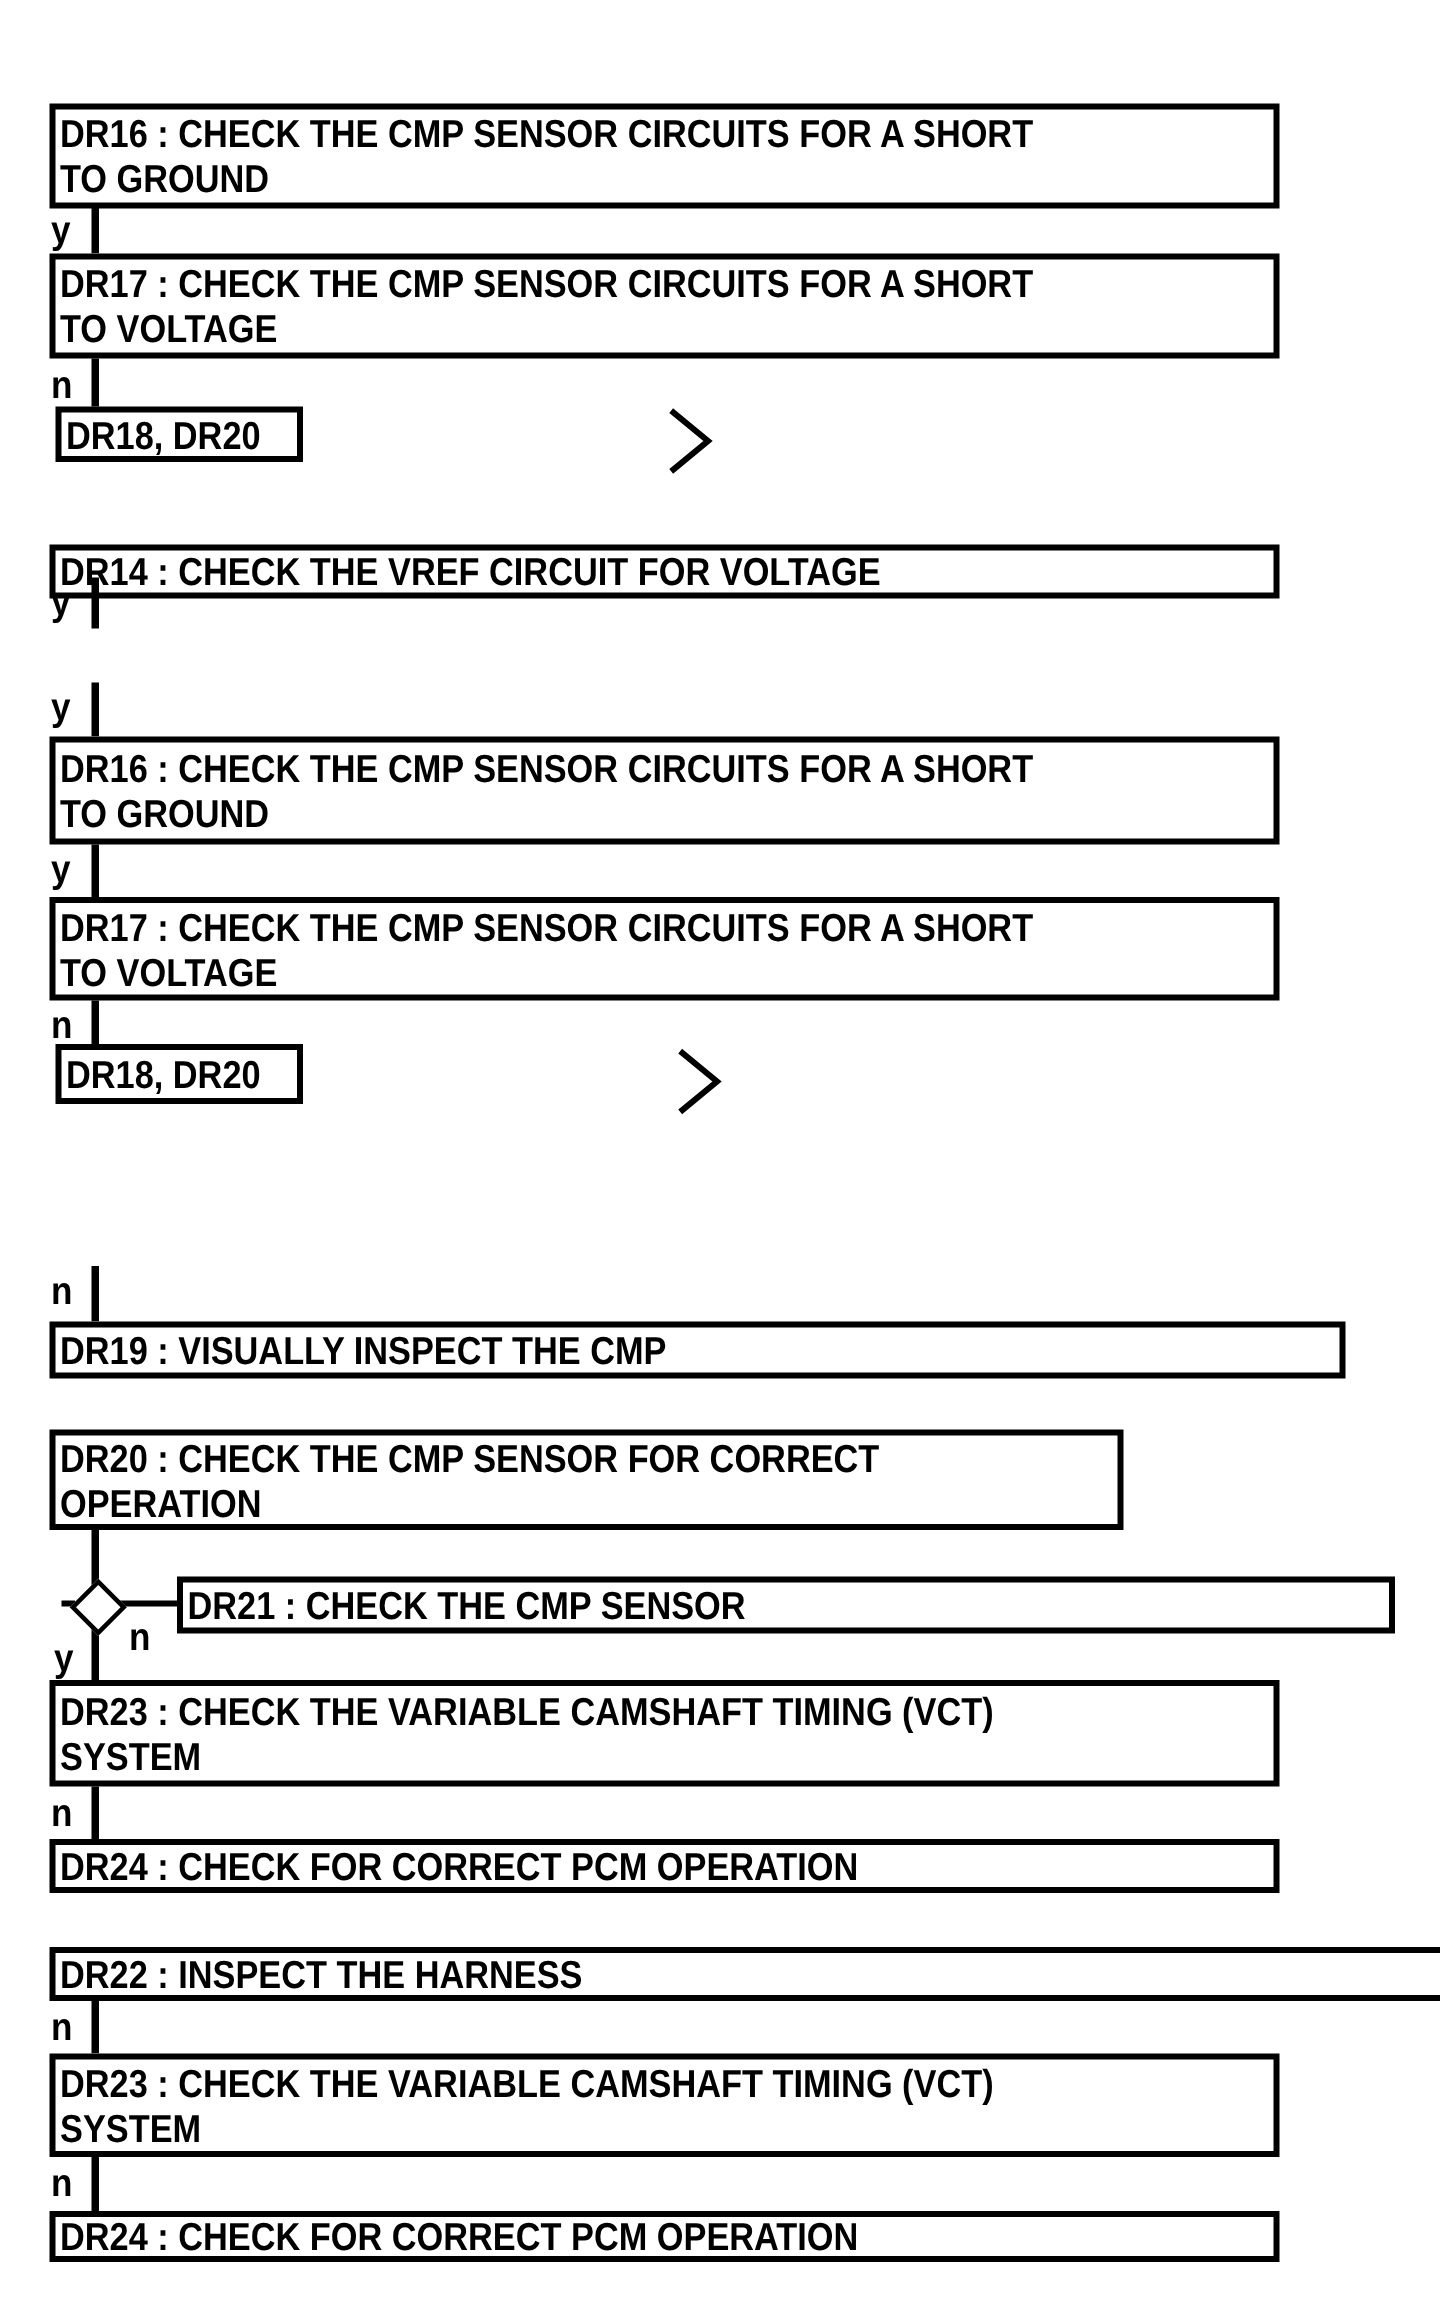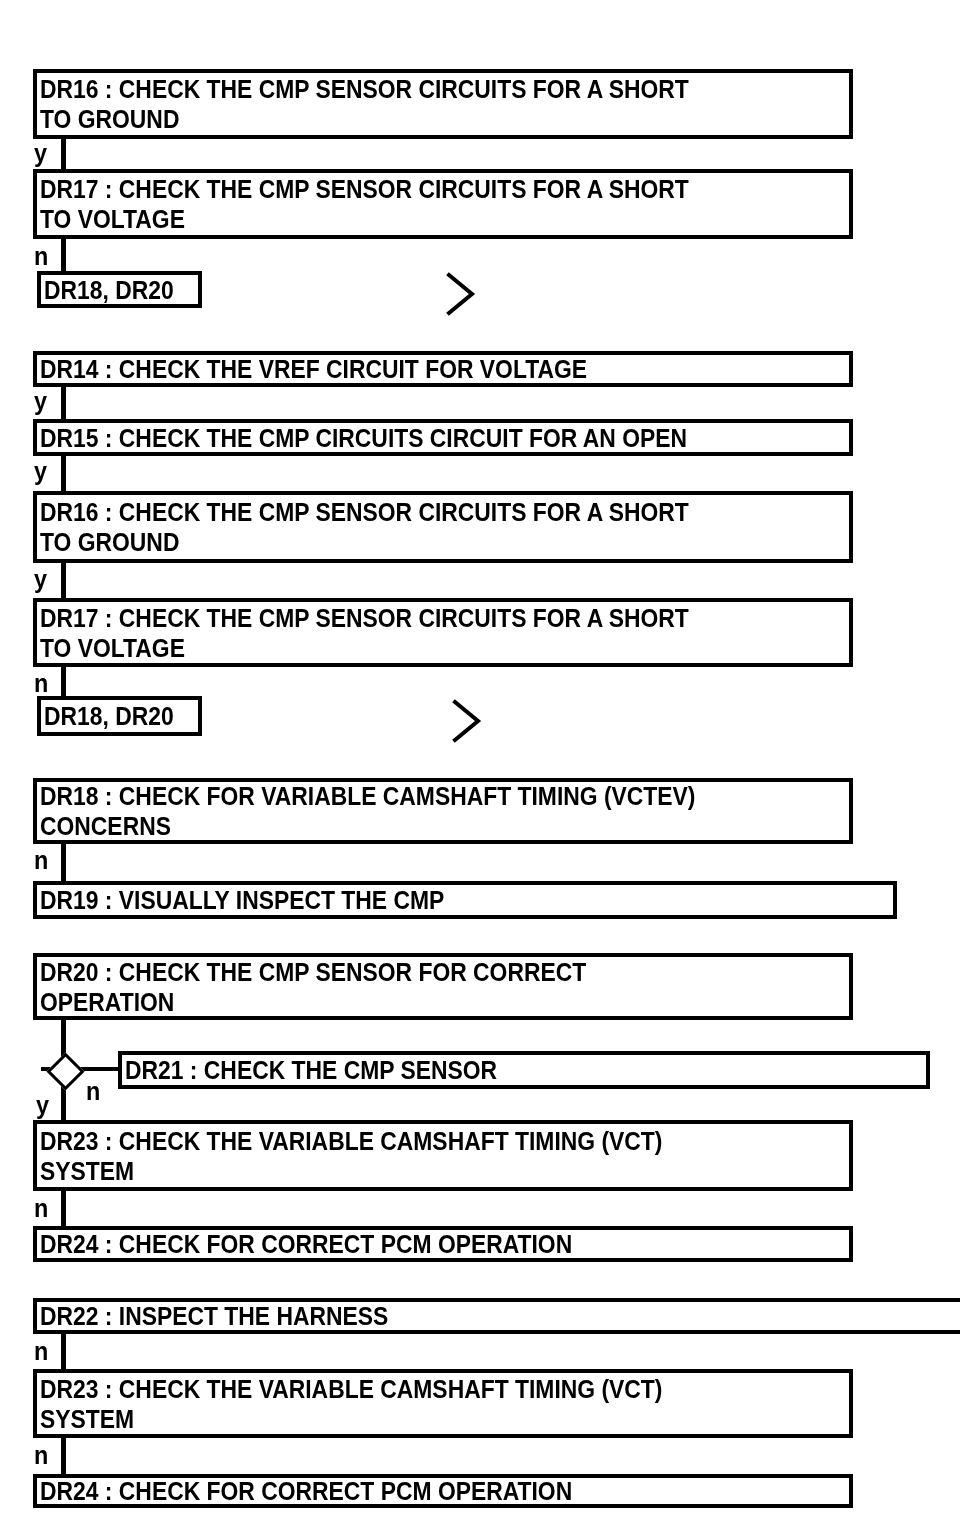--- a/index.html
+++ b/index.html
@@ -72,29 +72,26 @@
   <div class="branch" style="left:34px;top:197px">n</div>
 
   <div class="box" style="left:37px;top:225px;width:165px;height:37px">
     <div class="ln">DR18, DR20</div>
   </div>
 
   <svg class="chevron" style="left:446px;top:224px" width="32" height="48" viewBox="0 0 32 48">
     <polyline points="3,5 26,24 3,43" fill="none" stroke="#000" stroke-width="4" stroke-linecap="square"></polyline>
   </svg>
 
-  <div class="box" style="left:33px;top:305px;width:820px;height:36px">
+  <div class="box" style="left:33px;top:317px;width:820px;height:36px">
     <div class="ln">DR14 : CHECK THE VREF CIRCUIT FOR VOLTAGE</div>
   </div>
   <div class="vline" style="left:61px;top:339px;height:34px"></div>
   <div class="branch" style="left:34px;top:342px">y</div>
 
-  <div class="box" style="left:33px;top:373px;width:820px;height:37px">
-    <div class="ln">DR15 : CHECK THE CMP CIRCUITS CIRCUIT FOR AN OPEN</div>
-  </div>
   <div class="vline" style="left:61px;top:409px;height:36px"></div>
   <div class="branch" style="left:34px;top:412px">y</div>
 
   <div class="box" style="left:33px;top:445px;width:820px;height:72px">
     <div class="ln">DR16 : CHECK THE CMP SENSOR CIRCUITS FOR A SHORT</div>
     <div class="ln">TO GROUND</div>
   </div>
   <div class="vline" style="left:61px;top:517px;height:35px"></div>
   <div class="branch" style="left:34px;top:520px">y</div>
 
@@ -106,32 +103,28 @@
   <div class="branch" style="left:34px;top:624px">n</div>
 
   <div class="box" style="left:37px;top:650px;width:165px;height:40px">
     <div class="ln">DR18, DR20</div>
   </div>
 
   <svg class="chevron" style="left:452px;top:651px" width="32" height="48" viewBox="0 0 32 48">
     <polyline points="3,5 26,24 3,43" fill="none" stroke="#000" stroke-width="4" stroke-linecap="square"></polyline>
   </svg>
 
-  <div class="box" style="left:33px;top:732px;width:820px;height:66px">
-    <div class="ln">DR18 : CHECK FOR VARIABLE CAMSHAFT TIMING (VCTEV)</div>
-    <div class="ln">CONCERNS</div>
-  </div>
   <div class="vline" style="left:61px;top:798px;height:37px"></div>
   <div class="branch" style="left:34px;top:801px">n</div>
 
   <div class="box" style="left:33px;top:835px;width:864px;height:38px">
     <div class="ln">DR19 : VISUALLY INSPECT THE CMP</div>
   </div>
 
-  <div class="box" style="left:33px;top:907px;width:820px;height:67px">
+  <div class="box" style="left:33px;top:907px;width:716px;height:67px">
     <div class="ln">DR20 : CHECK THE CMP SENSOR FOR CORRECT</div>
     <div class="ln">OPERATION</div>
   </div>
 
   <div class="vline" style="left:61px;top:973px;height:101px"></div>
   <div class="hline" style="left:41px;top:1021px;width:9px"></div>
   <div class="hline" style="left:80px;top:1021px;width:38px"></div>
   <div class="diamond" style="left:52px;top:1012px"></div>
   <div class="branch" style="left:86px;top:1032px">n</div>
   <div class="branch" style="left:36px;top:1046px">y</div>

